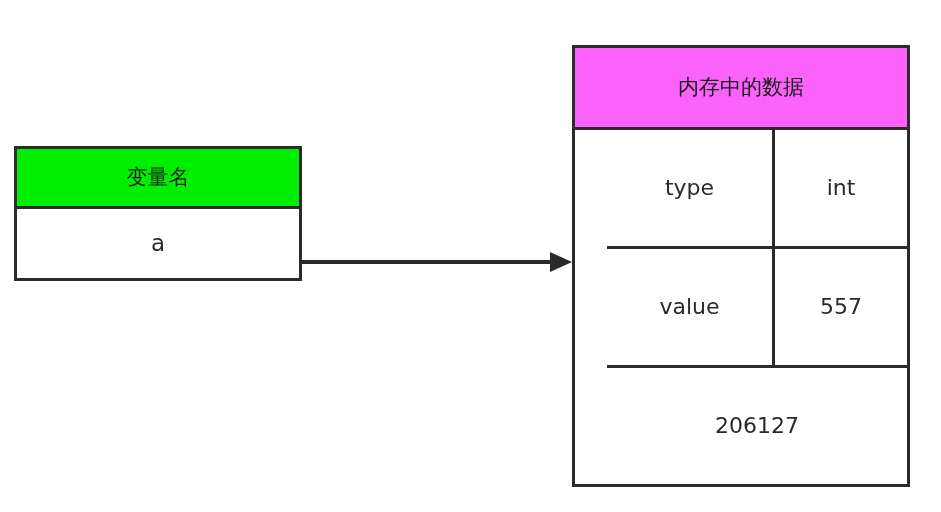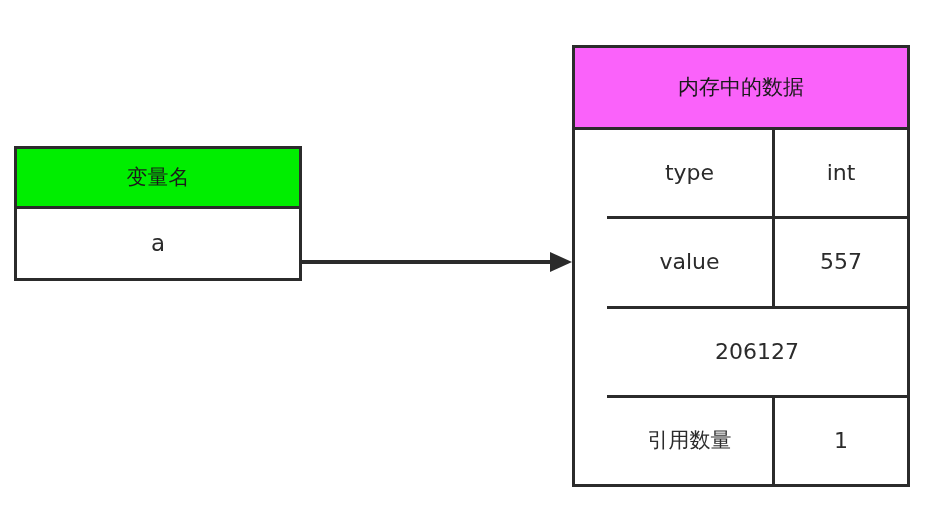--- a/index.html
+++ b/index.html
@@ -155,21 +155,17 @@
 
       <div class="mem-row">
         <div class="mem-cell key">value</div>
         <div class="mem-cell val">557</div>
       </div>
 
       <div class="mem-row">
         <div class="mem-cell val">206127</div>
       </div>
 
-      <div class="mem-row">
-        <div class="mem-cell key cjk">引用数量</div>
-        <div class="mem-cell val">1</div>
-      </div>
 
     </div>
   </div>
 
 </div>
 
 </body></html>

